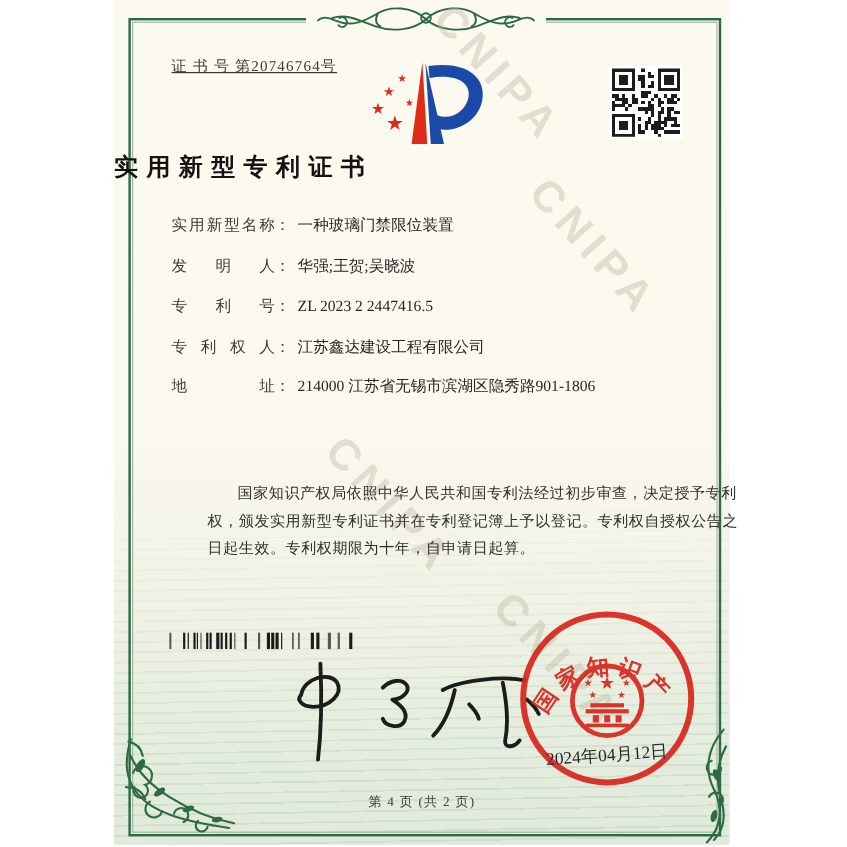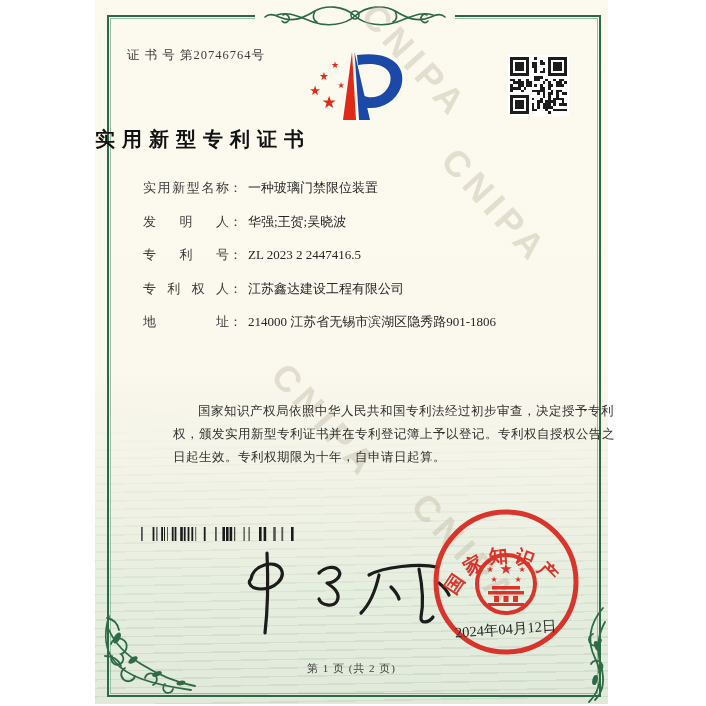--- a/index.html
+++ b/index.html
@@ -8,21 +8,21 @@
   .paper{position:absolute;left:95px;top:0;width:513px;height:704px;
          background:linear-gradient(180deg,#fcf9ef 0%,#fbf8ee 52%,#f1f2e6 70%,#e6eedf 84%,#e0e9da 100%);}
   .waves{position:absolute;left:0;right:0;top:400px;bottom:0;pointer-events:none;
          background:repeating-linear-gradient(179deg,rgba(140,170,135,0) 0 7px,rgba(140,170,135,.18) 7px 8.5px);
          -webkit-mask-image:linear-gradient(180deg,transparent 0,rgba(0,0,0,.55) 45%,#000 80%);
          mask-image:linear-gradient(180deg,transparent 0,rgba(0,0,0,.55) 45%,#000 80%);}
   .frame{position:absolute;left:12px;top:15px;right:7px;bottom:7px;border:2px solid #2c6a45;}
   .frame-inner{position:absolute;inset:1px;border:1px solid #9cbca6;}
   .wm{position:absolute;color:rgba(186,180,155,.38);font-size:36px;font-weight:bold;
       letter-spacing:6px;transform:rotate(48deg);font-family:"Liberation Sans",sans-serif;pointer-events:none;}
-  .certno{position:absolute;left:32px;top:47px;font-size:12.5px;color:#3a3a3a;letter-spacing:1px;}
+  .certno{position:absolute;left:48px;top:47px;font-size:12.5px;color:#3a3a3a;letter-spacing:1px;text-decoration:underline;}
   .logo{position:absolute;left:213px;top:48px;width:108px;height:76px;}
   .qr{position:absolute;left:413px;top:55px;width:57px;height:57px;background:#fff;padding:2px;}
   .title{position:absolute;left:0;right:17px;top:126px;font-size:20px;font-weight:bold;
          color:#121212;letter-spacing:7px;}
   .fields{position:absolute;left:48px;top:179px;width:440px;}
   .frow{height:33.5px;font-size:13px;color:#2e2e2e;white-space:nowrap;}
   .flabel{display:inline-block;width:86px;color:#3c3c3c;text-align:justify;text-align-last:justify;
           text-justify:distribute;vertical-align:top;}
   .fcolon{margin-right:6px;color:#3c3c3c;}
   .fval{color:#262626;}
@@ -328,14 +328,14 @@
         <rect x="58" y="85" width="36" height="3.5"></rect>
         <rect x="64" y="90" width="5" height="6"></rect>
           <rect x="73.5" y="90" width="5" height="6"></rect>
           <rect x="83" y="90" width="5" height="6"></rect>
         <rect x="58" y="97" width="36" height="3"></rect>
       </g>
       <text x="76" y="128" fill="#141414" font-size="14.5" text-anchor="middle" transform="rotate(-4 76 128)">2024年04月12日</text>
     </g>
   </svg>
 
-  <div class="footer">第 1 页 (共 2 页)</div>
+  <div class="footer">第 4 页 (共 2 页)</div>
 </div>
 
 </body></html>

